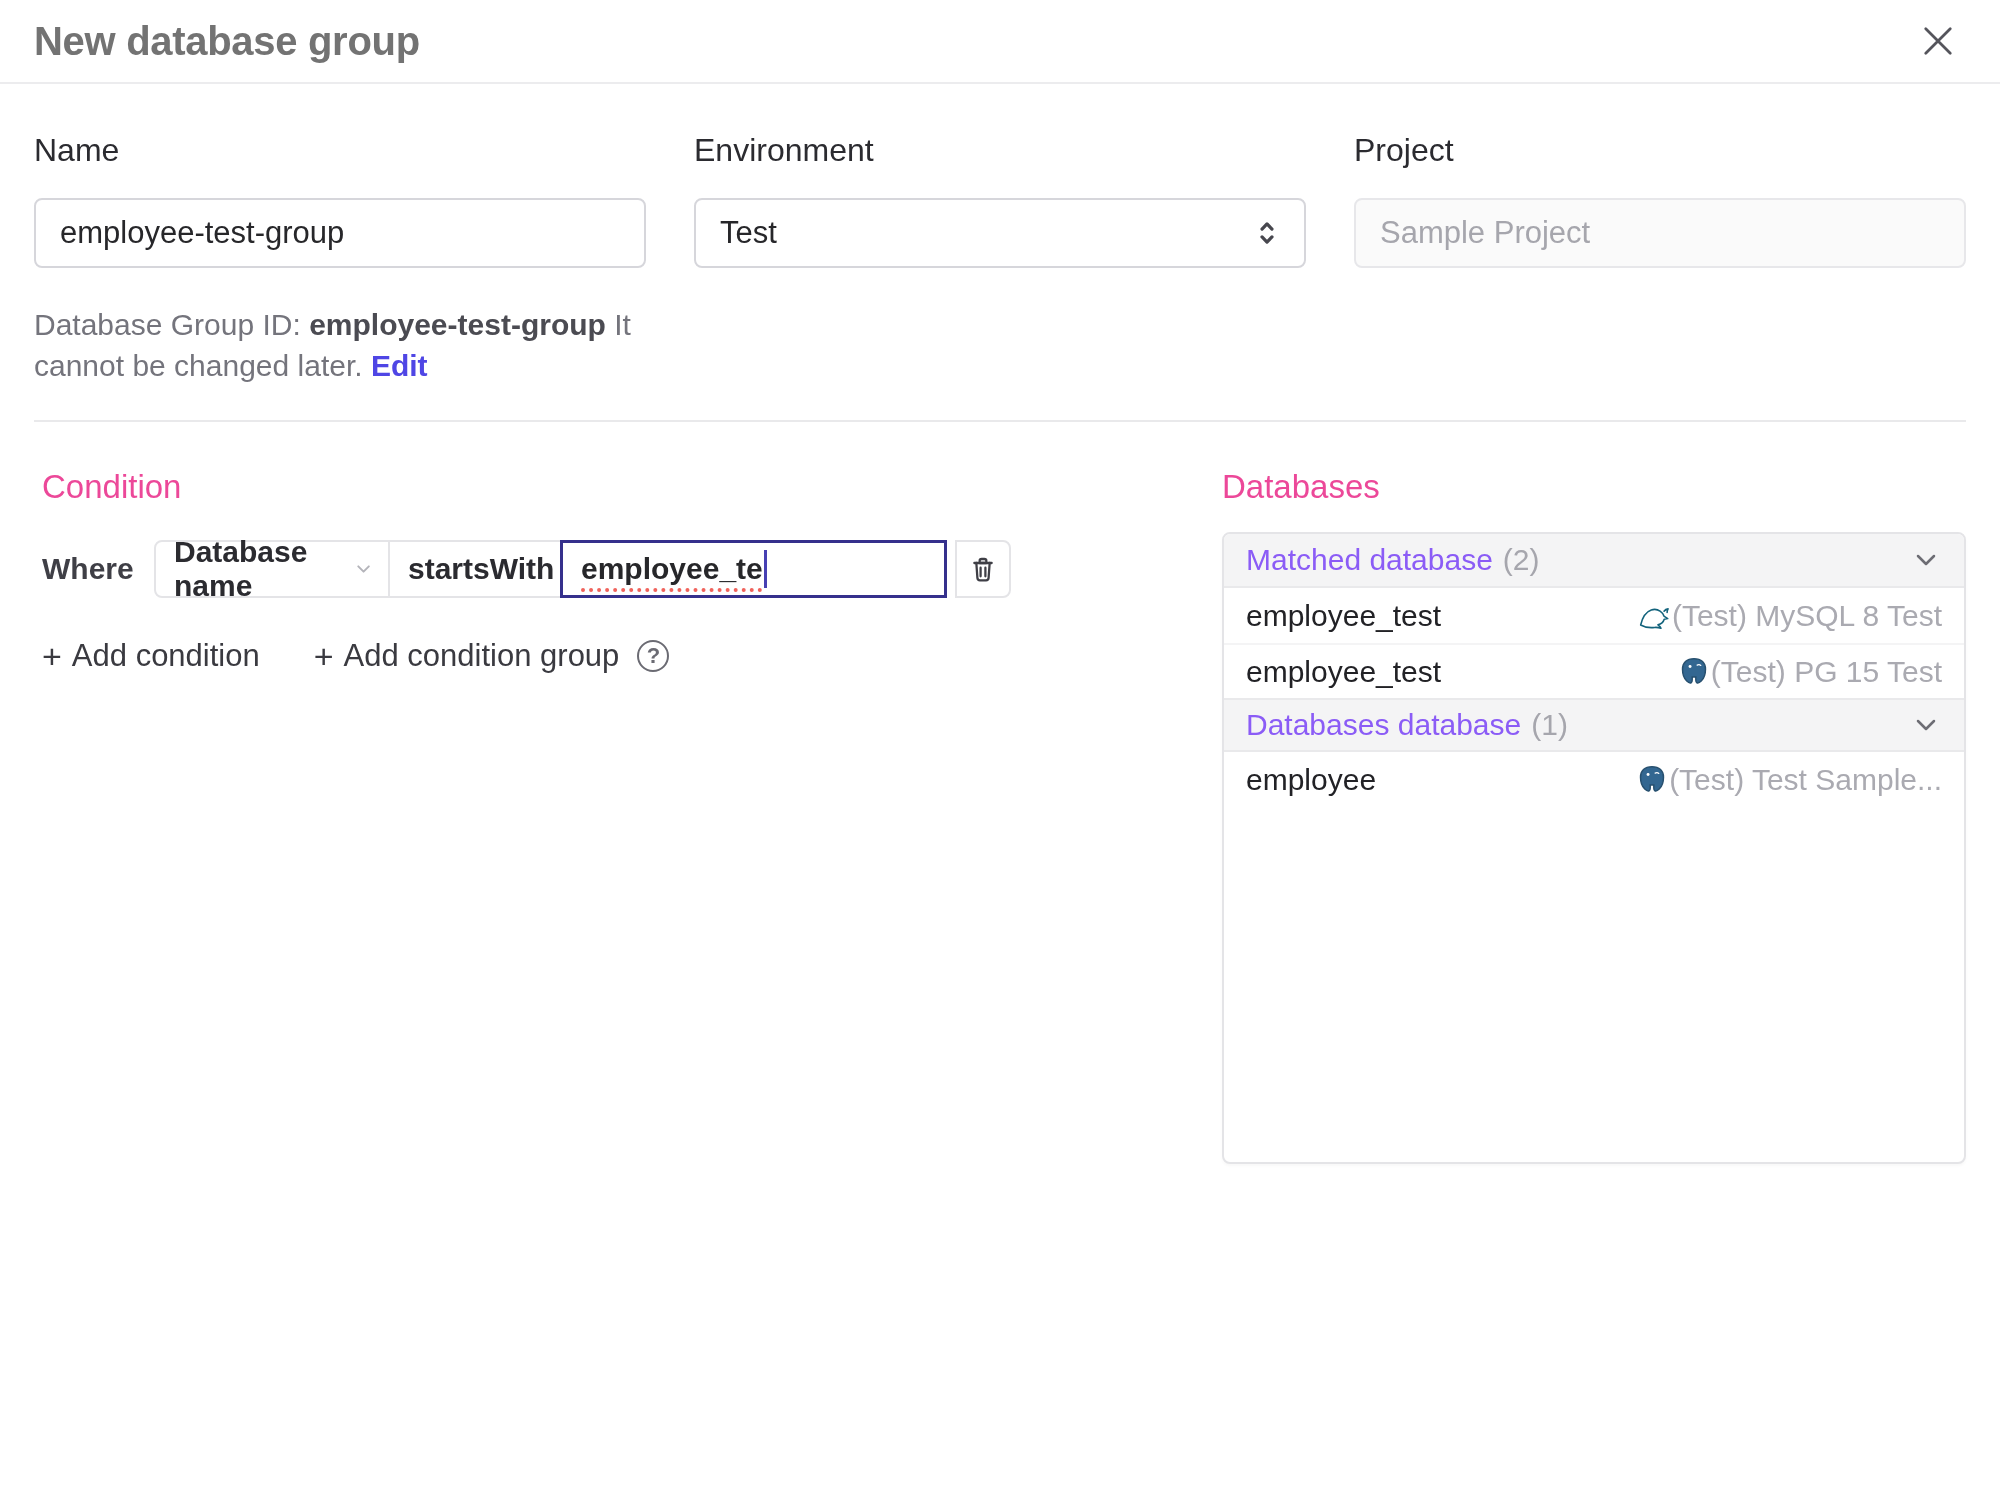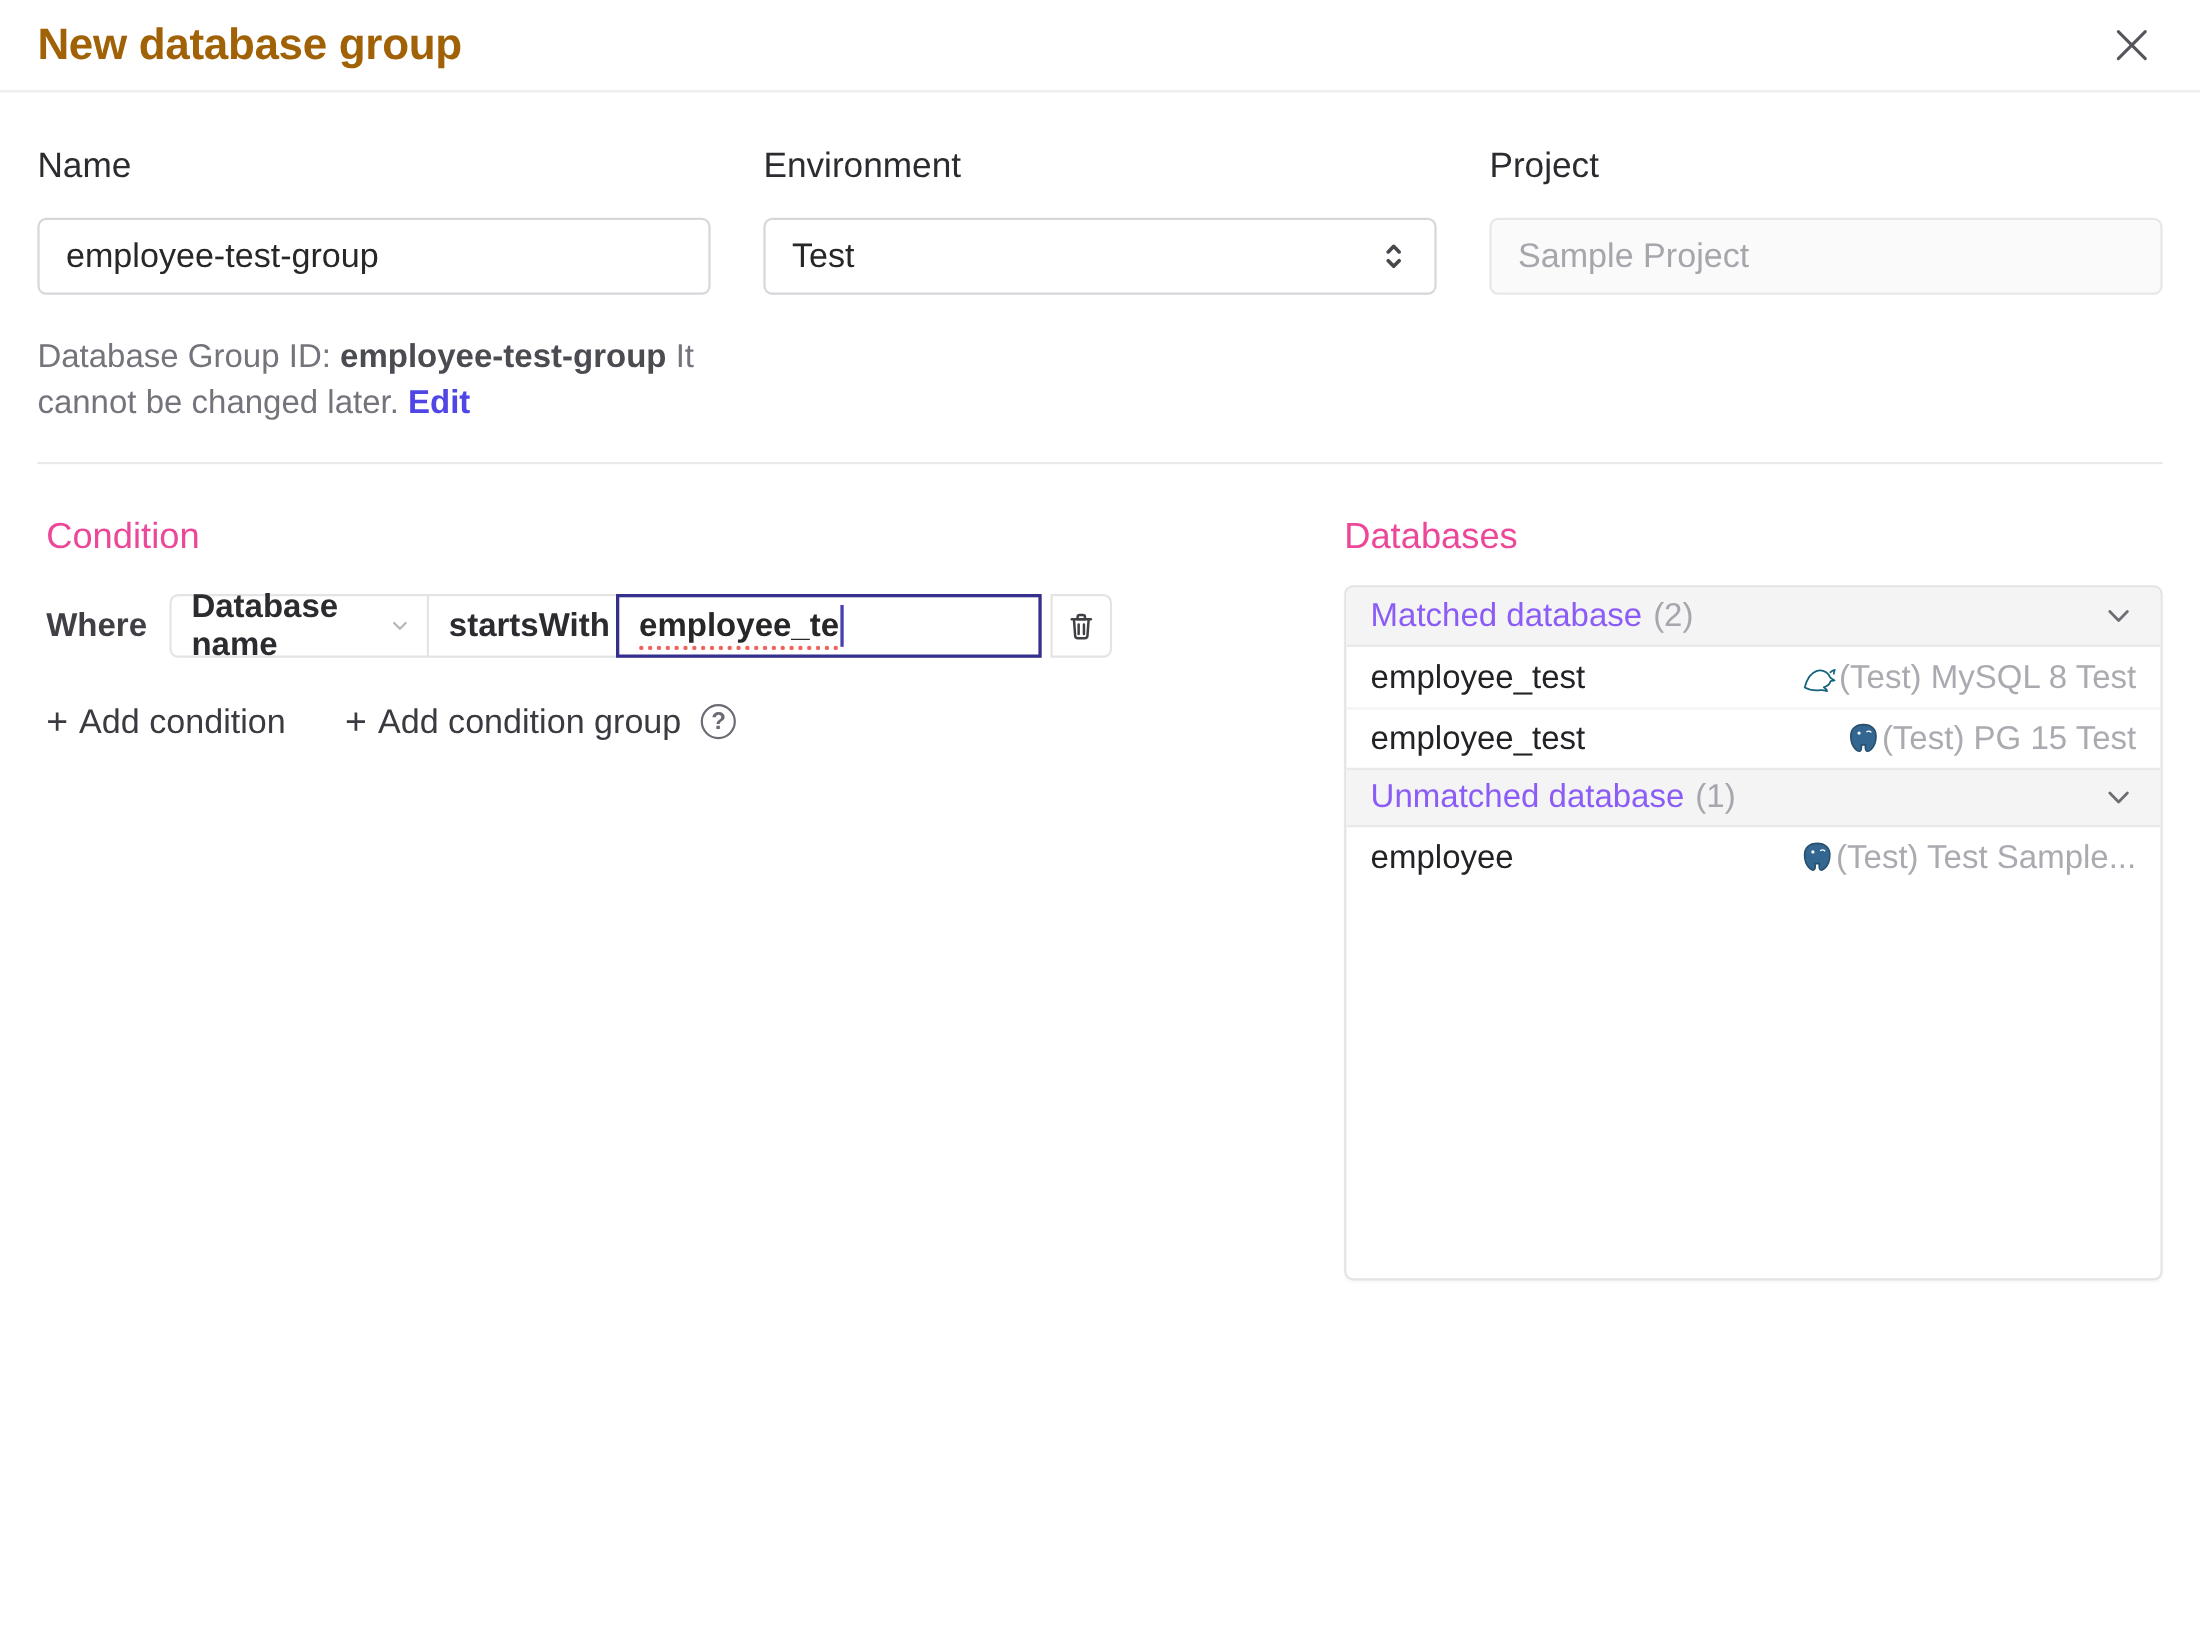--- a/index.html
+++ b/index.html
@@ -13,21 +13,21 @@
 
   
   .dlg-header {
     height: 84px;
     padding: 0 34px;
     display: flex;
     align-items: center;
     justify-content: space-between;
     border-bottom: 2px solid #ececee;
   }
-  .dlg-title { font-size: 40px; font-weight: 700; color: #a16207; letter-spacing: -0.3px; }
+  .dlg-title { font-size: 40px; font-weight: 700; color: #737373; letter-spacing: -0.3px; }
   .close-btn {
     background: none; border: none; cursor: pointer;
     width: 56px; height: 56px; display: flex; align-items: center; justify-content: center;
   }
 
   
   .dlg-body { padding: 0 34px; }
 
   .form-row { display: flex; gap: 48px; margin-top: 46px; }
   .form-col { flex: 1; min-width: 0; }
@@ -292,21 +292,21 @@
               <path d="M16 3.5c7 0 10.8 4 10.8 9.8 0 5-2 9.2-4 11.2-1.5 1.5-3.1 2.1-4.1 1.6-.8-.4-1-1.3-1-2.6v-2.7h-3.4v2.7c0 1.3-.2 2.2-1 2.6-1 .5-2.6-.1-4.1-1.6-2-2-4-6.2-4-11.2C5.2 7.5 9 3.5 16 3.5z" fill="#336791" stroke="#27506f" stroke-width="1.4"></path>
               <circle cx="12.3" cy="10.8" r="1.4" fill="#fff"></circle>
               <path d="M19 9.5c1.2-.6 2.6-.4 3.4.3" stroke="#fff" stroke-width="1.2" fill="none" stroke-linecap="round"></path>
             </svg>
             <span class="db-instance-label">(Test) PG 15 Test</span>
           </span>
         </div>
 
         <div class="group-header bordered">
           <div>
-            <span class="group-title">Unmatched database</span><span class="group-title group-count">(1)</span>
+            <span class="group-title">Databases database</span><span class="group-title group-count">(1)</span>
           </div>
           <svg width="32" height="32" viewBox="0 0 24 24" fill="none" stroke="#6d6d74" stroke-width="1.9" stroke-linecap="round" stroke-linejoin="round">
             <path d="M6 9l6 6 6-6"></path>
           </svg>
         </div>
 
         <div class="db-row">
           <span class="db-name">employee</span>
           <span class="db-instance">
             <svg class="engine-icon" viewBox="0 0 32 32" width="34" height="34">

